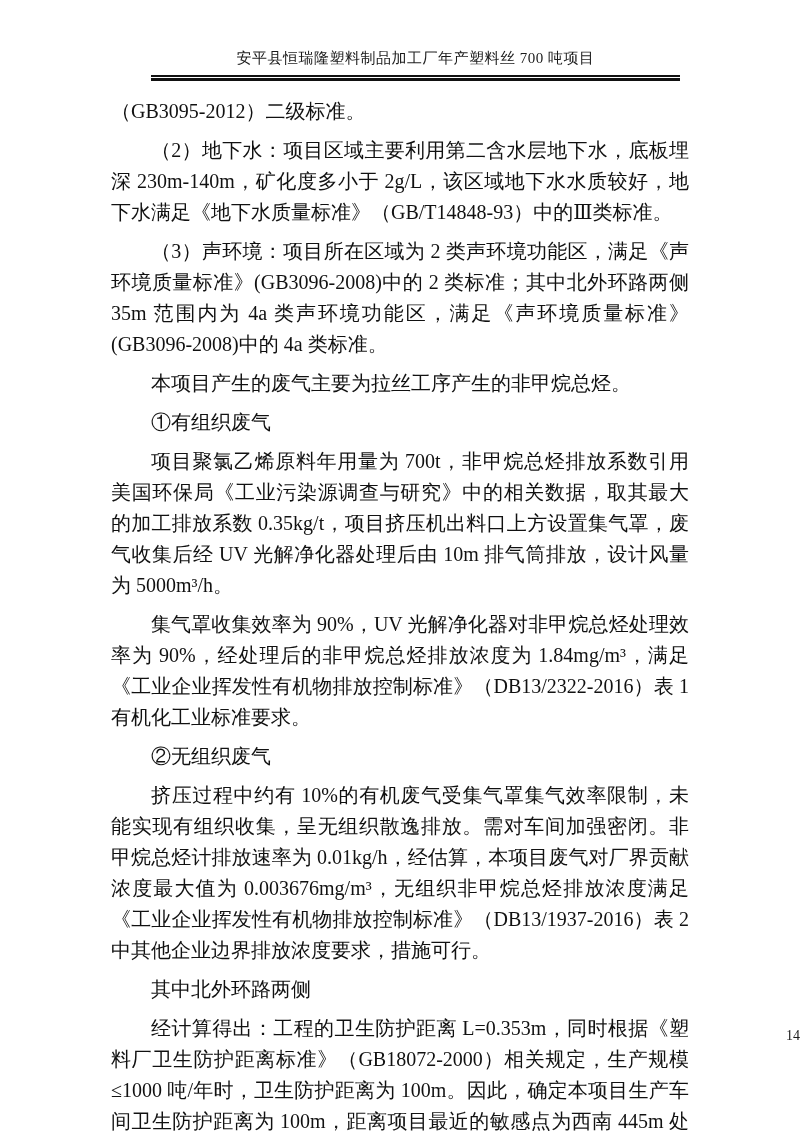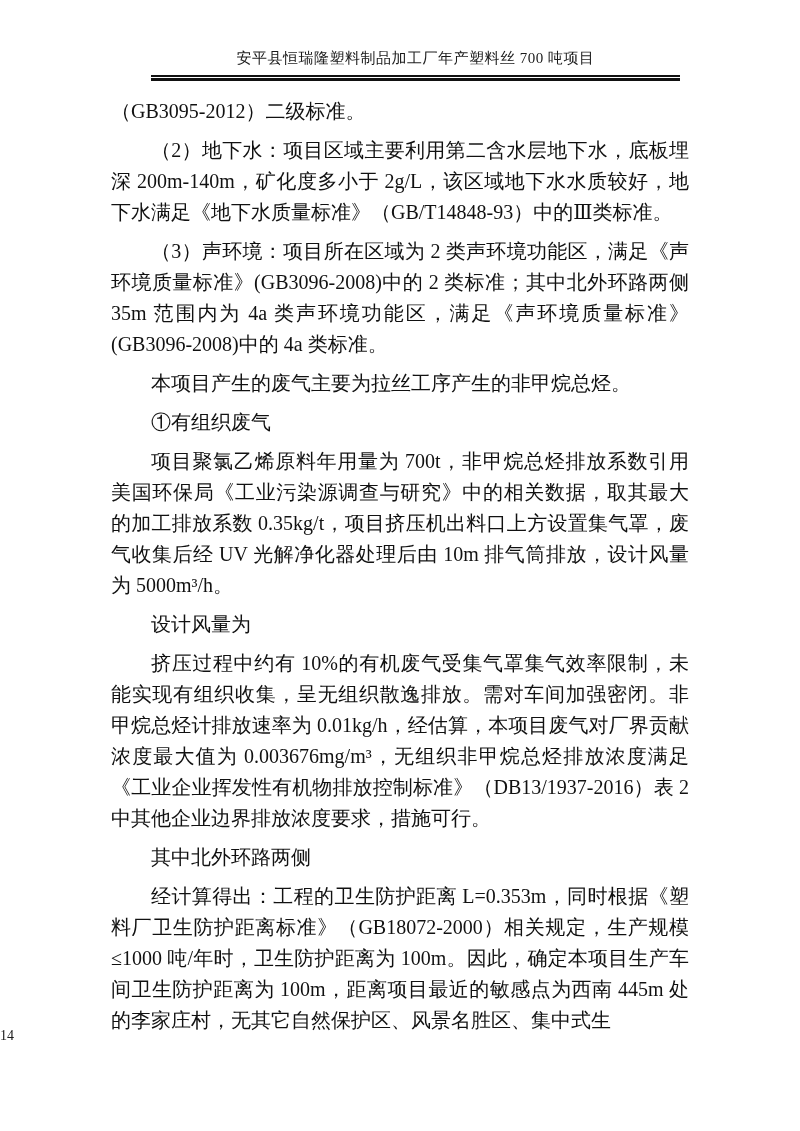--- a/index.html
+++ b/index.html
@@ -58,21 +58,21 @@
     padding: 0;
   }
   .content p.para.indent {
     text-indent: 2em;
   }
   .footer {
     position: absolute;
     left: 0;
     right: 0;
     top: 1026px;
-    text-align: left;
+    text-align: right;
   }
   .page-number {
     font-size: 14px;
     color: #1a1a1a;
   }
 </style>
 </head>
 <body>
 
 <div class="page">
@@ -82,26 +82,27 @@
     <div class="header-rule">
       <div class="rule-thin"></div>
       <div class="rule-gap"></div>
       <div class="rule-thick"></div>
     </div>
   </div>
 
   <main class="content">
 
   <p class="para">（GB3095-2012）二级标准。</p>
-      <p class="para indent">（2）地下水：项目区域主要利用第二含水层地下水，底板埋深 200m-140m，矿化度多小于 2g/L，该区域地下水水质较好，地下水满足《地下水质量标准》（GB/T14848-93）中的Ⅲ类标准。</p>
+      <p class="para indent">（2）地下水：项目区域主要利用第二含水层地下水，底板埋深 230m-140m，矿化度多小于 2g/L，该区域地下水水质较好，地下水满足《地下水质量标准》（GB/T14848-93）中的Ⅲ类标准。</p>
       <p class="para indent">（3）声环境：项目所在区域为 2 类声环境功能区，满足《声环境质量标准》(GB3096-2008)中的 2 类标准；其中北外环路两侧 35m 范围内为 4a 类声环境功能区，满足《声环境质量标准》(GB3096-2008)中的 4a 类标准。</p>
       <p class="para indent">本项目产生的废气主要为拉丝工序产生的非甲烷总烃。</p>
       <p class="para indent">①有组织废气</p>
       <p class="para indent">项目聚氯乙烯原料年用量为 700t，非甲烷总烃排放系数引用美国环保局《工业污染源调查与研究》中的相关数据，取其最大的加工排放系数 0.35kg/t，项目挤压机出料口上方设置集气罩，废气收集后经 UV 光解净化器处理后由 10m 排气筒排放，设计风量为 5000m³/h。</p>
-      <p class="para indent">设计风量为</p>
+      <p class="para indent">集气罩收集效率为 90%，UV 光解净化器对非甲烷总烃处理效率为 90%，经处理后的非甲烷总烃排放浓度为 1.84mg/m³，满足《工业企业挥发性有机物排放控制标准》（DB13/2322-2016）表 1 有机化工业标准要求。</p>
+      <p class="para indent">②无组织废气</p>
       <p class="para indent">挤压过程中约有 10%的有机废气受集气罩集气效率限制，未能实现有组织收集，呈无组织散逸排放。需对车间加强密闭。非甲烷总烃计排放速率为 0.01kg/h，经估算，本项目废气对厂界贡献浓度最大值为 0.003676mg/m³，无组织非甲烷总烃排放浓度满足《工业企业挥发性有机物排放控制标准》（DB13/1937-2016）表 2 中其他企业边界排放浓度要求，措施可行。</p>
       <p class="para indent">其中北外环路两侧</p>
       <p class="para indent">经计算得出：工程的卫生防护距离 L=0.353m，同时根据《塑料厂卫生防护距离标准》（GB18072-2000）相关规定，生产规模≤1000 吨/年时，卫生防护距离为 100m。因此，确定本项目生产车间卫生防护距离为 100m，距离项目最近的敏感点为西南 445m 处的李家庄村，无其它自然保护区、风景名胜区、集中式生</p>
     </main>
 
   <div class="footer">
     <span class="page-number">14</span>
   </div>
 
 </div>

